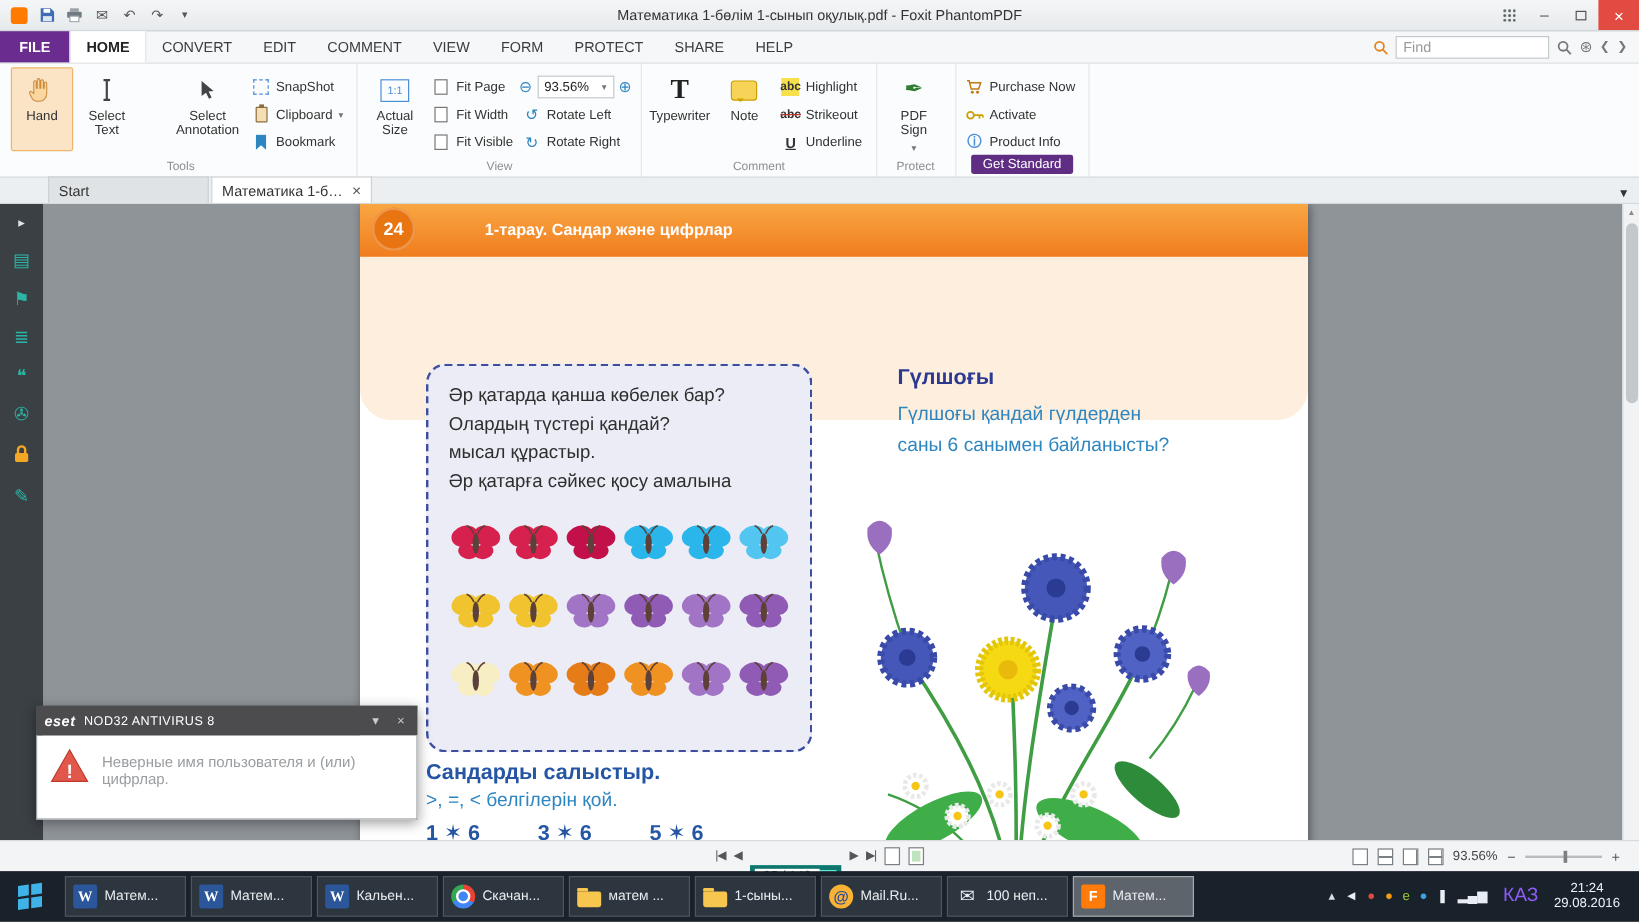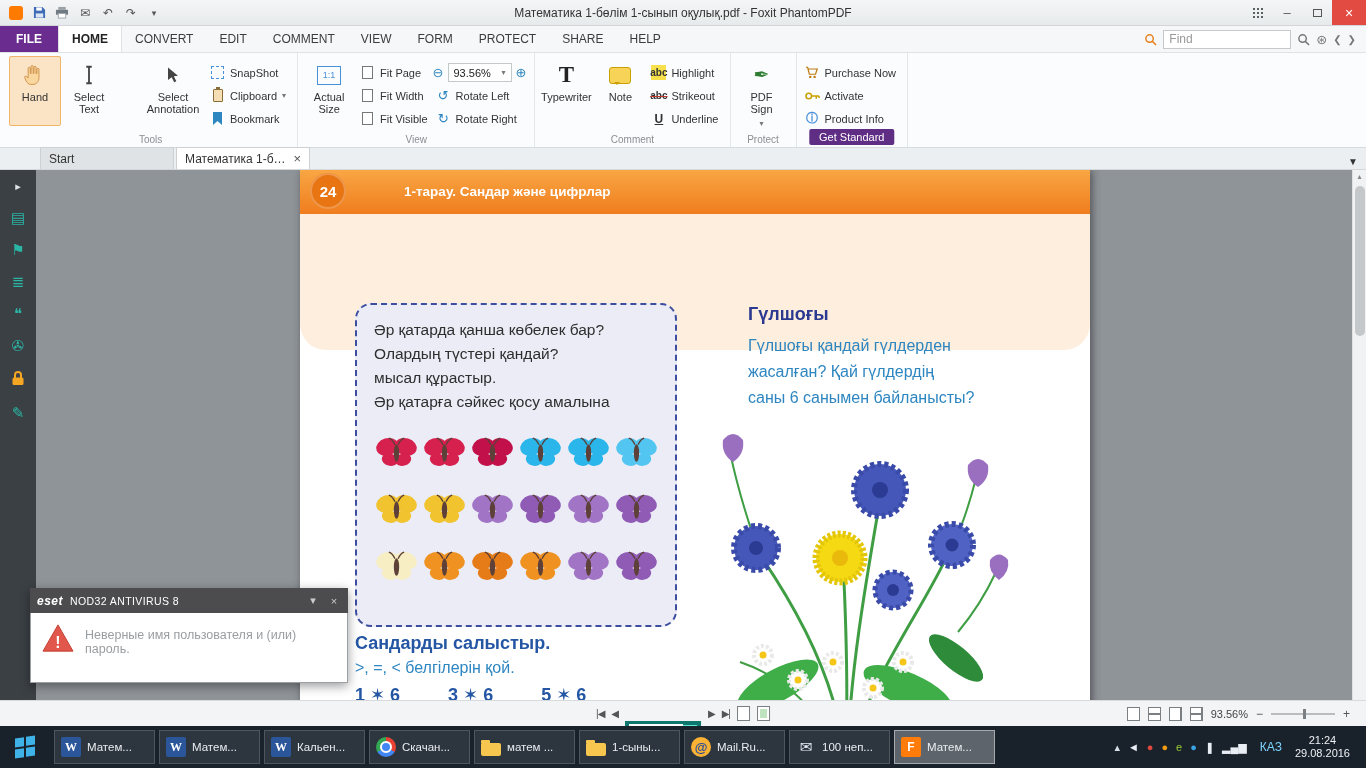--- a/index.html
+++ b/index.html
@@ -181,21 +181,21 @@
   .tb-ic.word { background:#2b579a; color:#fff; font-family:"Liberation Serif","DejaVu Serif",serif; }
   .tb-ic.chrome { border-radius:50%; background:conic-gradient(#ea4335 0 120deg,#4285f4 0 240deg,#34a853 0 360deg); position:relative; }
   .tb-ic.chrome::after { content:""; position:absolute; width:8px; height:8px; border-radius:50%; background:#4285f4; border:2px solid #fff; }
   .tb-ic.folder { background:#f7c64e; height:13px; border-radius:1px 2px 2px 2px; position:relative; margin-top:4px; }
   .tb-ic.folder::before { content:""; position:absolute; top:-3px; left:0; width:9px; height:3px; background:#f7c64e; border-radius:1px 1px 0 0; }
   .tb-ic.mailru { border-radius:50%; background:#f9b233; color:#274b9f; font-size:13px; }
   .tb-ic.mail { color:#e8eef4; font-size:15px; font-weight:normal; }
   .tb-ic.foxit { background:#ff7c0a; color:#fff; }
   .tray { margin-left:auto; display:flex; align-items:center; gap:8px; padding-right:8px; }
   .tray-ico { font-size:11px; line-height:1; }
-  .lang { color:#7dd3fc; font-size:12px; margin:0 5px; }
+  .lang { color:#8b5cf6; font-size:16px; margin:0 5px; }
   .clock { color:#eef2f5; font-size:11px; text-align:center; line-height:13px; padding-right:8px; }
 </style>
 </head>
 <body>
 
 <div class="app">
 
   <div class="titlebar">
     <div class="wintitle">Математика 1-бөлім 1-сынып оқулық.pdf - Foxit PhantomPDF</div>
     <div class="qat">
@@ -691,21 +691,20 @@
                 <ellipse cx="22" cy="17" rx="2.6" ry="8.5" fill="#5d4037"></ellipse>
                 <path d="M20.5 9 Q18 3.5 14.5 2.5 M23.5 9 Q26 3.5 29.5 2.5" stroke="#5d4037" stroke-width="1.3" fill="none"></path>
               </svg>
             </span>
         </div>
       </div>
 
       <div class="bouquet-col">
         <div class="bq-title">Гүлшоғы</div>
         <div class="bq-line">Гүлшоғы қандай гүлдерден</div>
-          <div class="bq-line">жасалған? Қай гүлдердің</div>
           <div class="bq-line">саны 6 санымен байланысты?</div>
       </div>
 
       <svg class="bouquet-art" viewBox="0 0 350 330">
         <g stroke="#3f9e43" stroke-width="3" fill="none">
           <path d="M175 330 C168 260 130 190 90 132"></path>
           <path d="M180 330 C182 250 200 150 212 80"></path>
           <path d="M185 330 C200 260 255 190 282 130"></path>
           <path d="M178 330 C180 270 178 200 175 140"></path>
           <path d="M165 330 C150 285 110 255 72 242" stroke-width="2"></path>
@@ -790,21 +789,21 @@
       <span class="av-ctl">▾</span>
       <span class="av-ctl">×</span>
     </div>
     <div class="av-body">
       <span>
         <svg width="34" height="30" viewBox="0 0 36 32">
             <path d="M18 2 L34 30 L2 30 Z" fill="#e2574c" stroke="#c0392b"></path>
             <text x="18" y="27" text-anchor="middle" fill="#fff" font-size="17" font-weight="bold" font-family="Liberation Sans, DejaVu Sans, sans-serif">!</text>
           </svg>
       </span>
-      <span class="av-msg">Неверные имя пользователя и (или) пароль.</span>
+      <span class="av-msg">Неверные имя пользователя и (или) цифрлар.</span>
     </div>
   </div>
 
   <div class="statusbar">
     <div class="nav-center">
       <span class="nav-btn ic-first"></span>
       <span class="nav-btn ic-prev"></span>
       <span class="pagebox">
         <input value="25 / 140" style="">
         <span class="pb-dd">▼</span>

